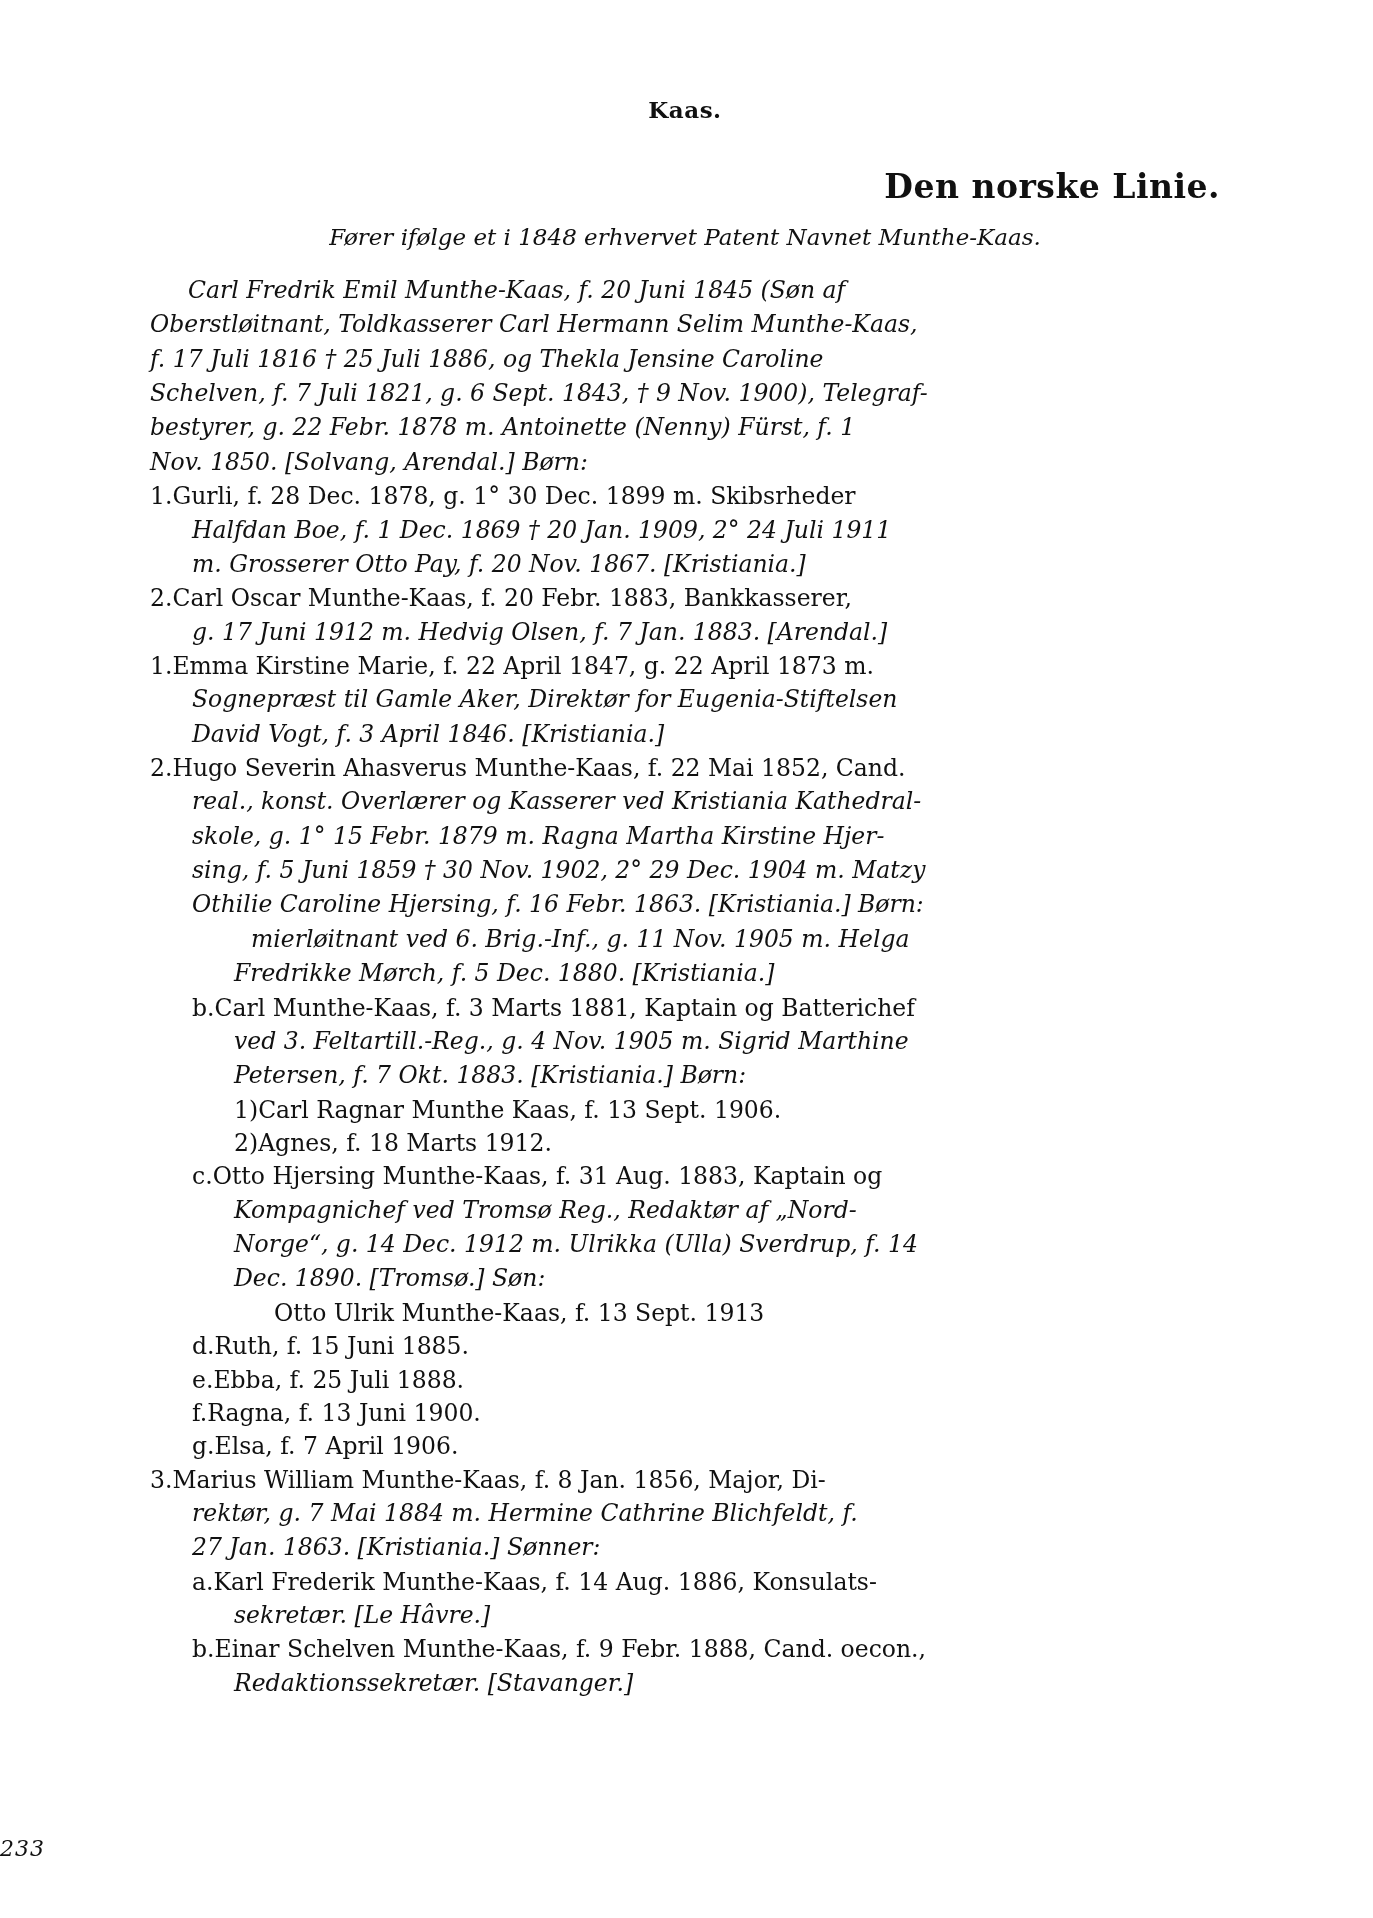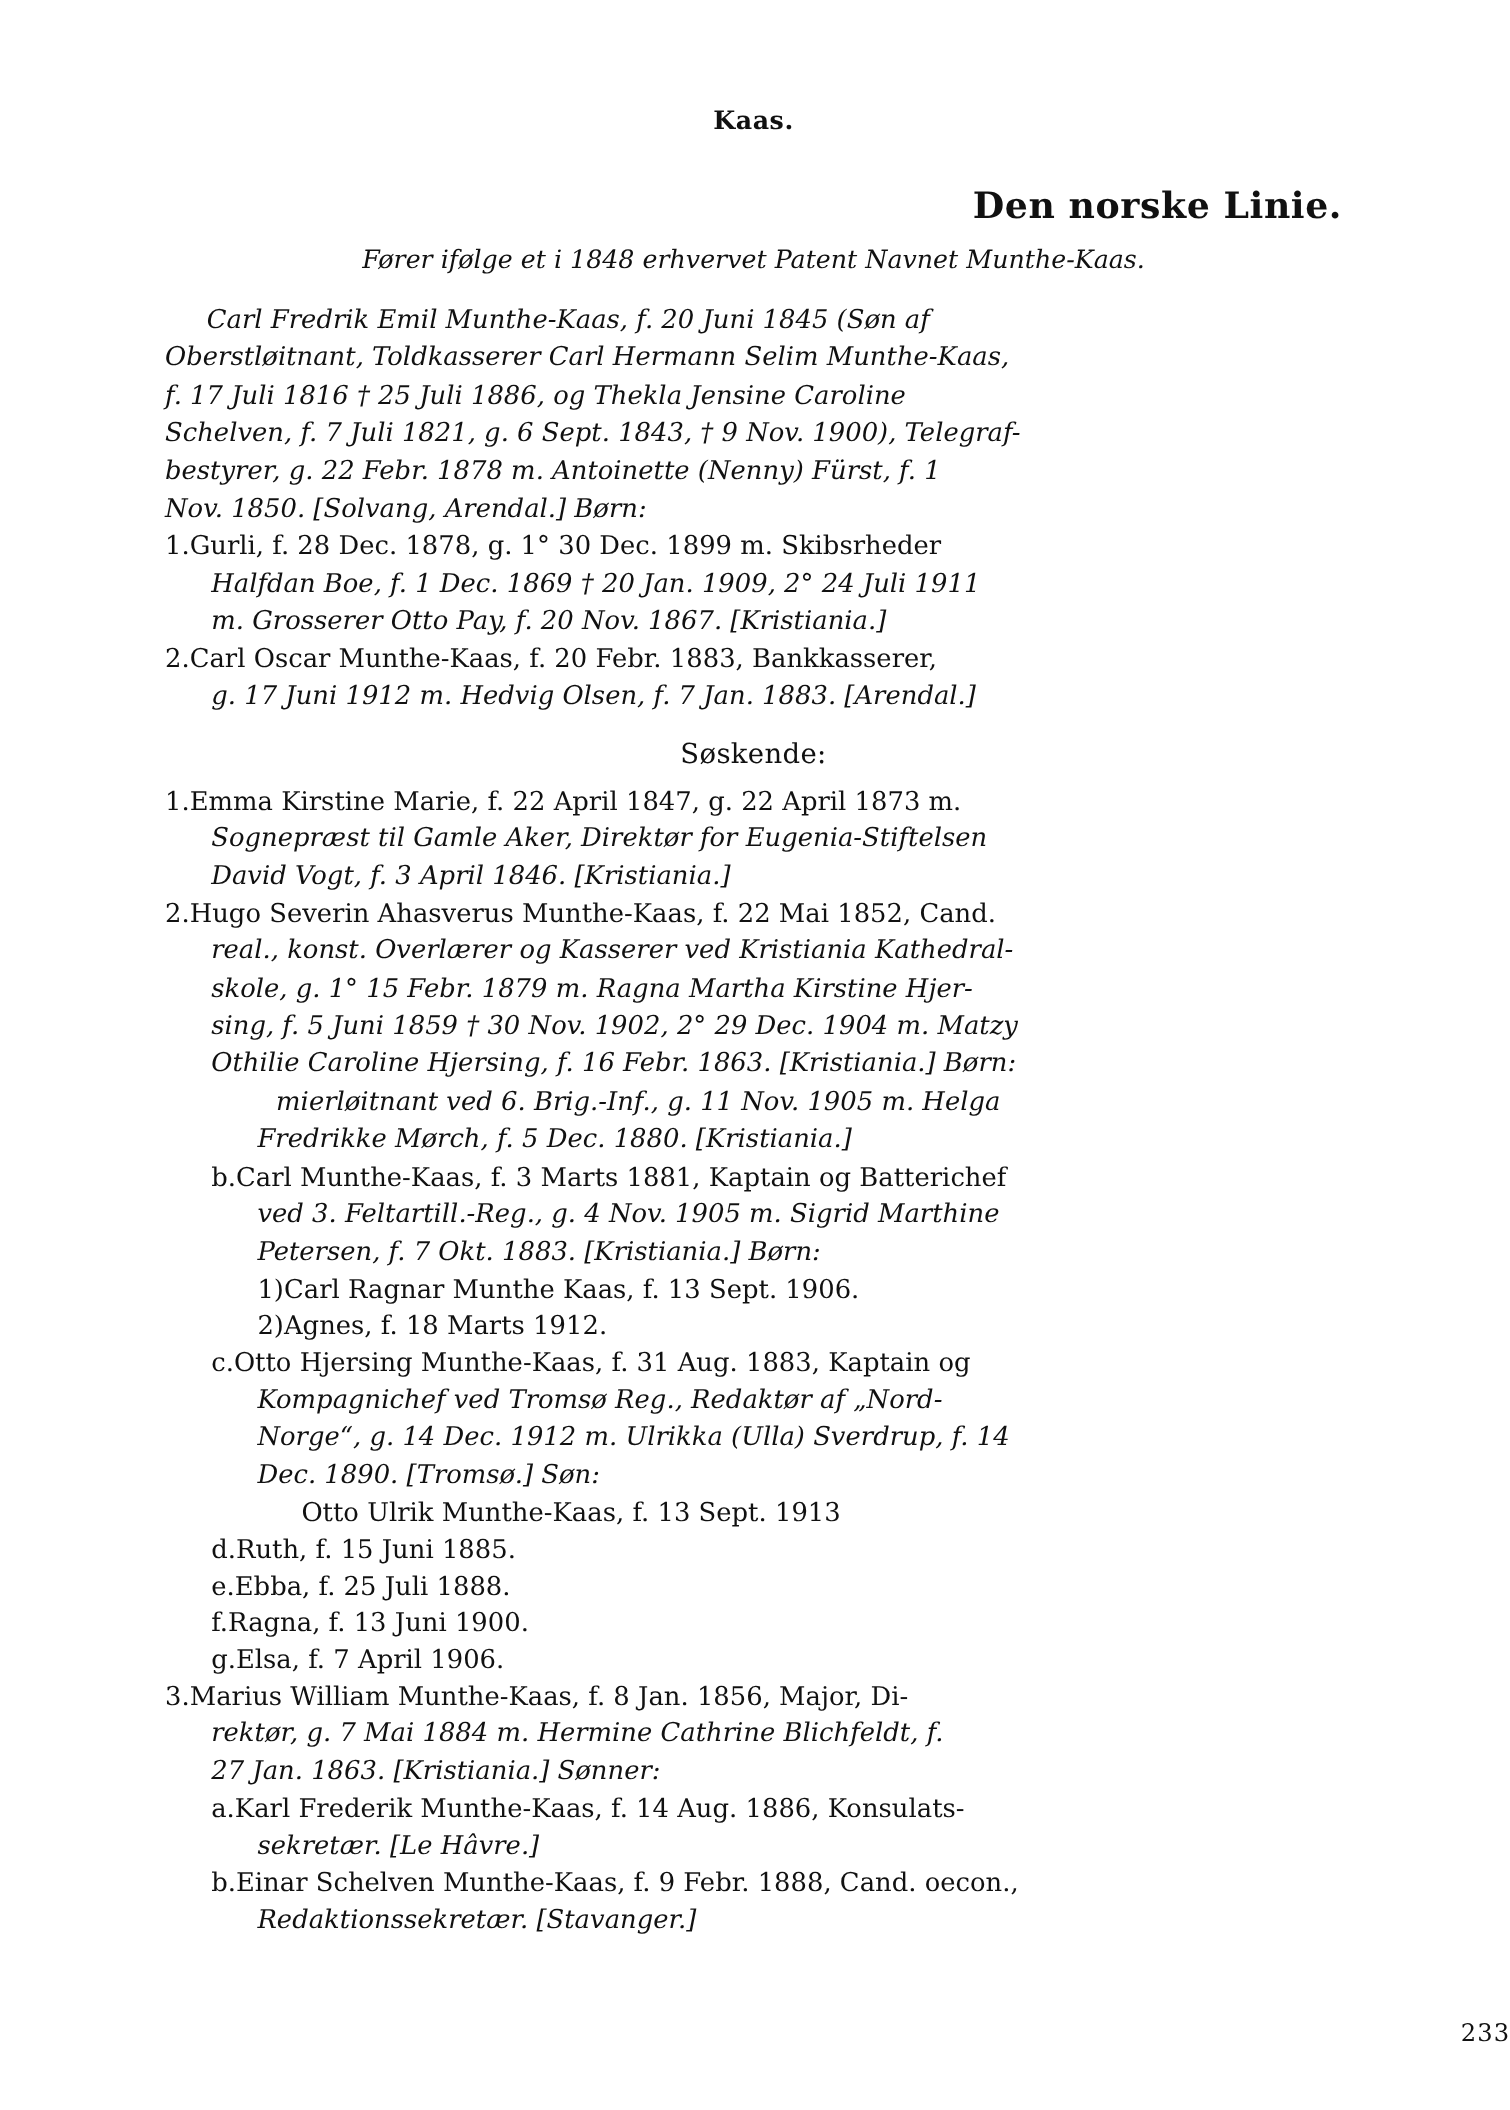--- a/index.html
+++ b/index.html
@@ -77,23 +77,24 @@
   }
   .item.lvl1 { padding-left: 42px; text-indent: -42px; }
   .item.lvl2 { margin-left: 42px; padding-left: 42px; text-indent: -42px; }
   .item.lvl3 { margin-left: 84px; padding-left: 48px; text-indent: -48px; }
   .item.plain { margin-left: 84px; padding-left: 0; text-indent: 0; }
   .pageno {
     position: absolute;
     left: 0;
     top: 1836px;
     width: 1373px;
-    text-align: right;
+    text-align: left;
     font-size: 22px;
     letter-spacing: 1px;
+    font-style: italic;
   }
 </style>
 </head>
 <body>
 
 <div class="page">
   <div class="content">
 
     <div class="running-head">Kaas.</div>
 
@@ -111,21 +112,20 @@
     </div>
 
     <div>
       <p class="item lvl1"><span>1.</span><span>Gurli, f. 28 Dec. 1878, g. 1° 30 Dec. 1899 m. Skibsrheder</span></p>
       <p class="block" style="padding-left:42px">Halfdan Boe, f. 1 Dec. 1869 † 20 Jan. 1909, 2° 24 Juli 1911</p>
       <p class="block" style="padding-left:42px">m. Grosserer Otto Pay, f. 20 Nov. 1867.  [Kristiania.]</p>
       <p class="item lvl1"><span>2.</span><span>Carl Oscar Munthe-Kaas, f. 20 Febr. 1883, Bankkasserer,</span></p>
       <p class="block" style="padding-left:42px">g. 17 Juni 1912 m. Hedvig Olsen, f. 7 Jan. 1883.  [Arendal.]</p>
     </div>
 
-    <div class="section-head">Søskende:</div>
 
     <div>
 
       <p class="item lvl1"><span>1.</span><span>Emma Kirstine Marie, f. 22 April 1847, g. 22 April 1873 m.</span></p>
       <p class="block" style="padding-left:42px">Sognepræst til Gamle Aker, Direktør for Eugenia-Stiftelsen</p>
       <p class="block" style="padding-left:42px">David Vogt, f. 3 April 1846.  [Kristiania.]</p>
 
       <p class="item lvl1"><span>2.</span><span>Hugo Severin Ahasverus Munthe-Kaas, f. 22 Mai 1852, Cand.</span></p>
       <p class="block" style="padding-left:42px">real., konst. Overlærer og Kasserer ved Kristiania Kathedral-</p>
       <p class="block" style="padding-left:42px">skole, g. 1° 15 Febr. 1879 m. Ragna Martha Kirstine Hjer-</p>

